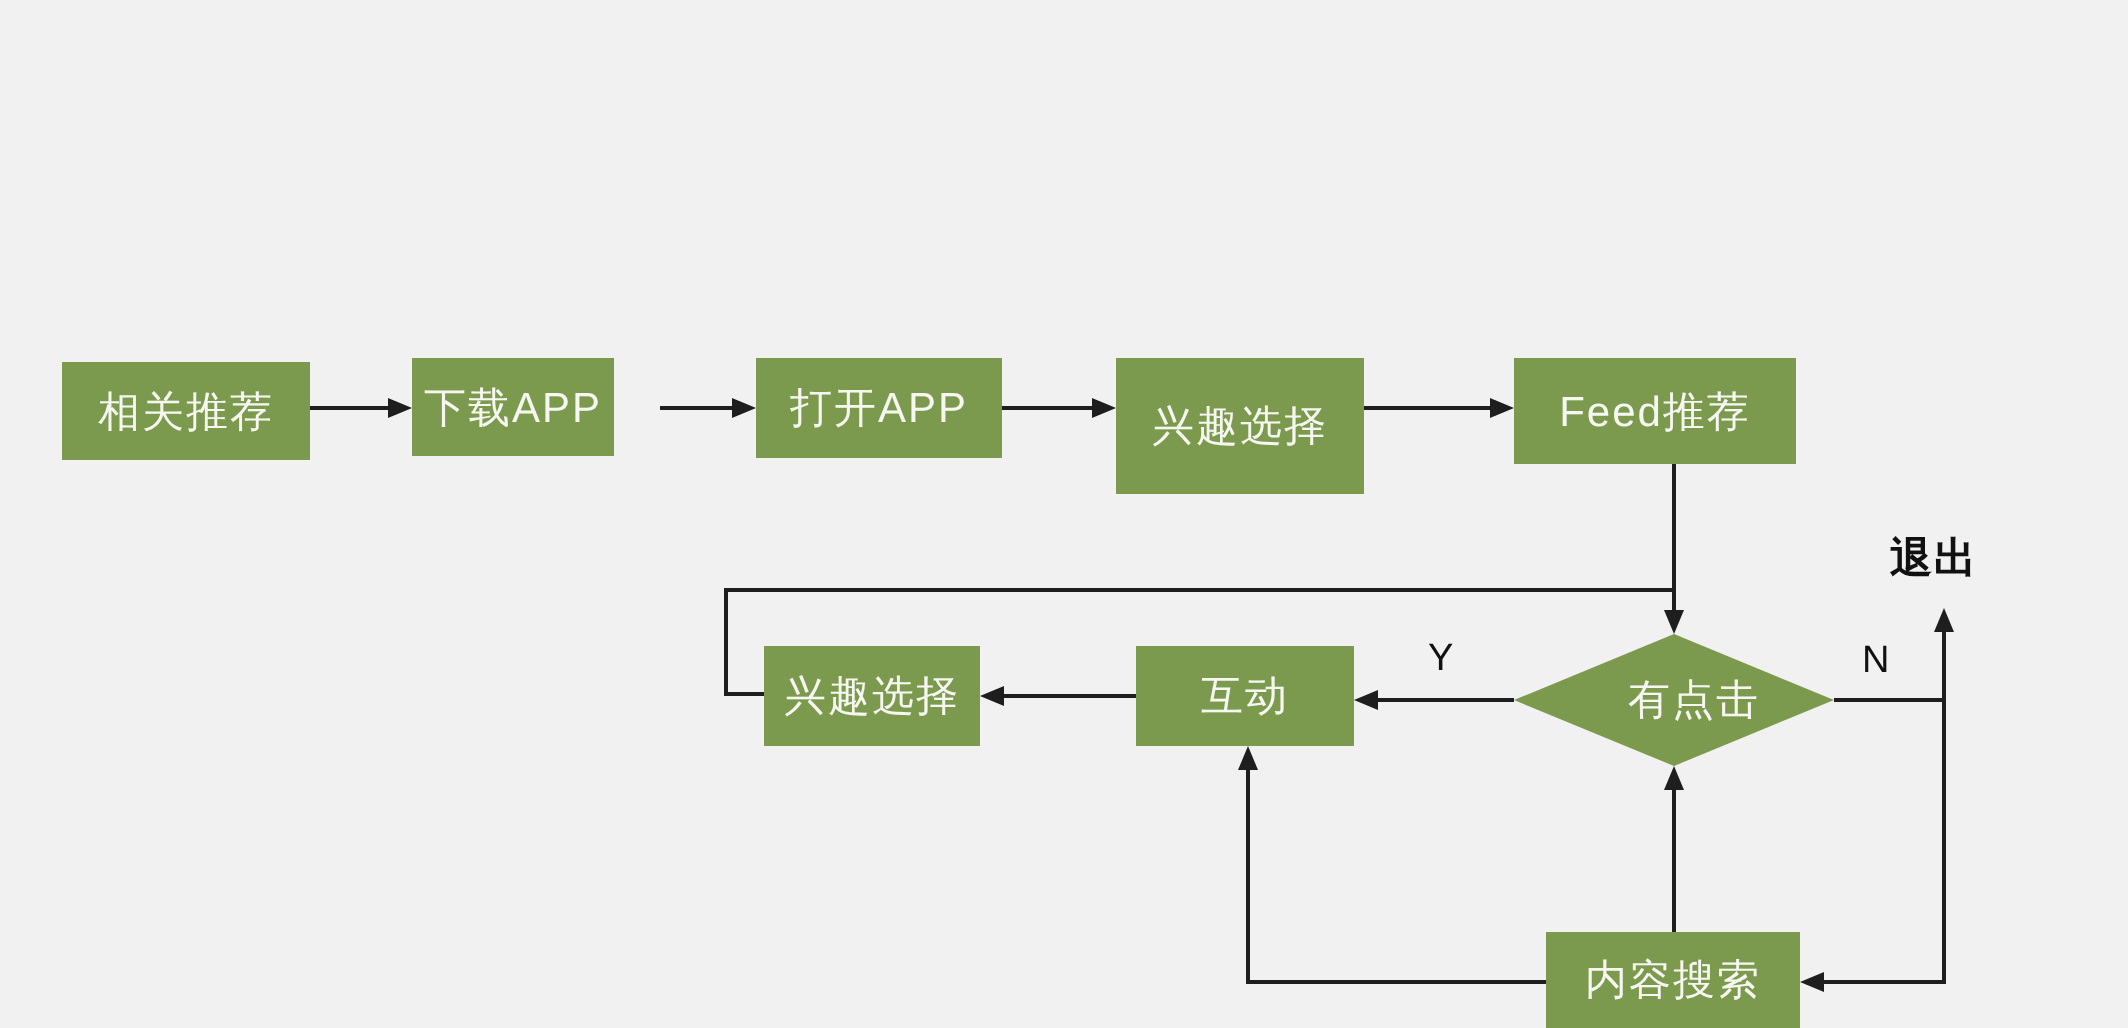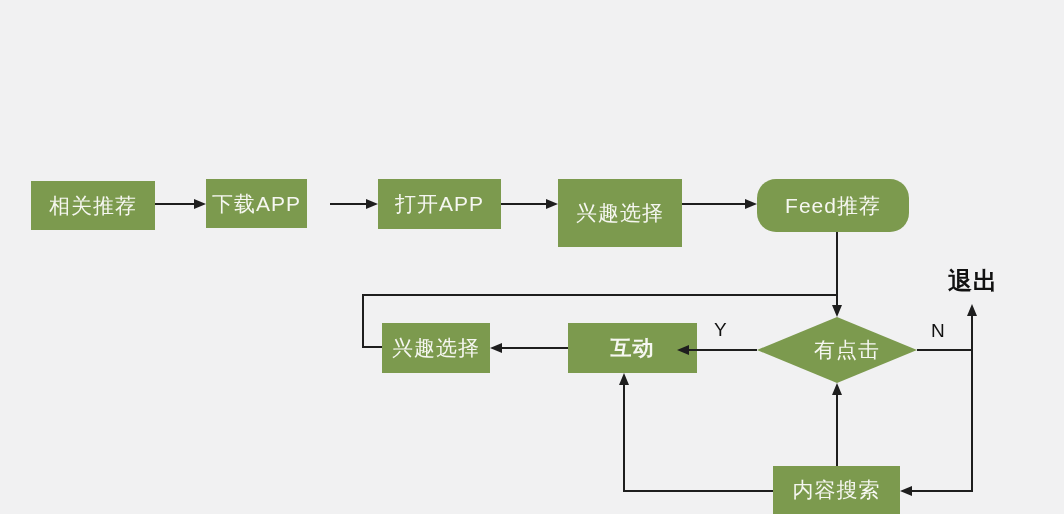--- a/index.html
+++ b/index.html
@@ -67,44 +67,44 @@
     border-color: var(--line) transparent transparent transparent;
   }
   .edge-label {
     position: absolute;
     color: var(--label-text);
     font-size: 19px;
   }
   .exit-label {
     position: absolute;
     color: var(--label-text);
-    font-size: 24px;
+    font-size: 21px;
     font-weight: bold;
     letter-spacing: 1px;
-    text-align: right;
+    text-align: center;
   }
 </style>
 </head>
 <body>
 
 <div class="canvas">
 
   <div class="flow-node" style="left:31px; top:181px; width:124px; height:49px;">
     <span>相关推荐</span>
   </div>
   <div class="flow-node" style="left:206px; top:179px; width:101px; height:49px;">
     <span>下载APP</span>
   </div>
   <div class="flow-node" style="left:378px; top:179px; width:123px; height:50px;">
     <span>打开APP</span>
   </div>
   <div class="flow-node" style="left:558px; top:179px; width:124px; height:68px;">
     <span>兴趣选择</span>
   </div>
-  <div class="flow-node" style="left:757px; top:179px; width:152px; height:53px;border-radius:19px;">
+  <div class="flow-node" style="left:757px; top:179px; width:141px; height:53px;">
     <span>Feed推荐</span>
   </div>
 
   <div class="line h-line" style="left:155px; top:203px; width:41px;"></div>
   <div class="arrow arrow-right" style="left:194px; top:199px;"></div>
 
   <div class="line h-line" style="left:330px; top:203px; width:37px;"></div>
   <div class="arrow arrow-right" style="left:366px; top:199px;"></div>
 
   <div class="line h-line" style="left:501px; top:203px; width:46px;"></div>
@@ -116,21 +116,21 @@
   <div class="line v-line" style="left:836px; top:232px; height:75px;"></div>
   <div class="arrow arrow-down" style="left:832px; top:305px;"></div>
 
   <div class="line h-line" style="left:363px; top:346px; width:20px;"></div>
   <div class="line v-line" style="left:362px; top:295px; height:53px;"></div>
   <div class="line h-line" style="left:362px; top:294px; width:476px;"></div>
 
   <div class="flow-node" style="left:382px; top:323px; width:108px; height:50px;">
     <span>兴趣选择</span>
   </div>
-  <div class="flow-node" style="left:568px; top:323px; width:129px; height:50px;font-weight:bold;">
+  <div class="flow-node" style="left:568px; top:323px; width:109px; height:50px;">
     <span>互动</span>
   </div>
 
   <div class="flow-node diamond" style="left:757px; top:317px; width:160px; height:66px;">
     <div class="diamond-shape"></div>
     <span class="diamond-label">有点击</span>
   </div>
 
   <div class="line h-line" style="left:689px; top:349px; width:68px;"></div>
   <div class="arrow arrow-left" style="left:677px; top:345px;"></div>

